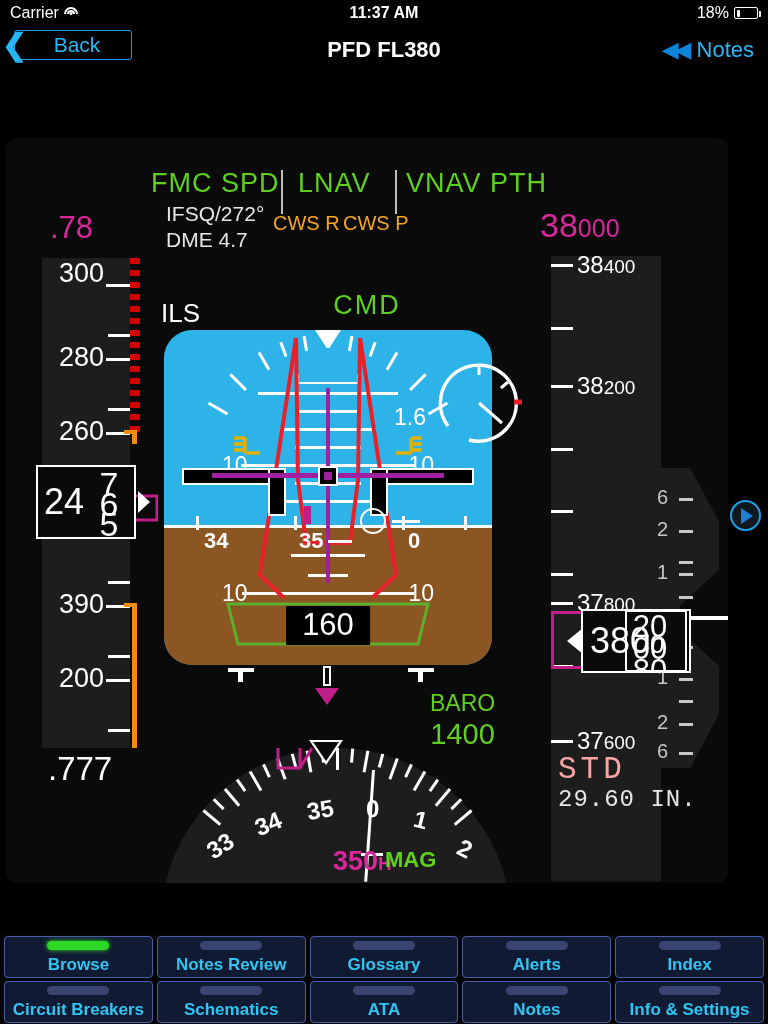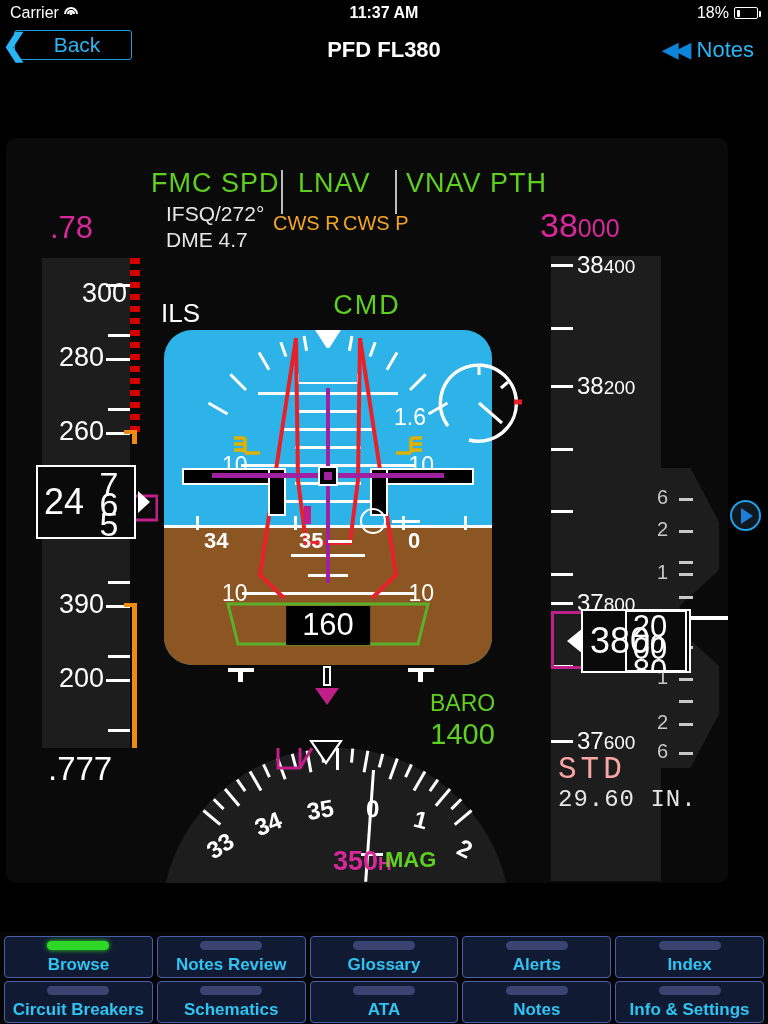--- a/index.html
+++ b/index.html
@@ -277,21 +277,21 @@
     <div class="cmd">CMD</div>
 
     <div class="mach-top">.78</div>
     <div class="mach-bot">.777</div>
     <div class="alt-sel">
       <span>38</span><small>000</small>
     </div>
 
     <div class="spd-tape"></div>
 
-    <div class="spd-lbl" style="left:36px;top:140px;margin-left:23px;">300</div>
+    <div class="spd-lbl" style="left:36px;top:120px;">300</div>
     <div class="tick spd-tick major" style="left:100px;top:146px;"></div>
     <div class="tick spd-tick" style="left:102px;top:196px;"></div>
 
     <div class="spd-lbl" style="left:36px;top:204px;">280</div>
     <div class="tick spd-tick major" style="left:100px;top:220px;"></div>
     <div class="tick spd-tick" style="left:102px;top:270px;"></div>
 
     <div class="spd-lbl" style="left:36px;top:278px;">260</div>
     <div class="tick spd-tick major" style="left:100px;top:294px;"></div>
     <div class="tick spd-tick" style="left:102px;top:344px;"></div>

